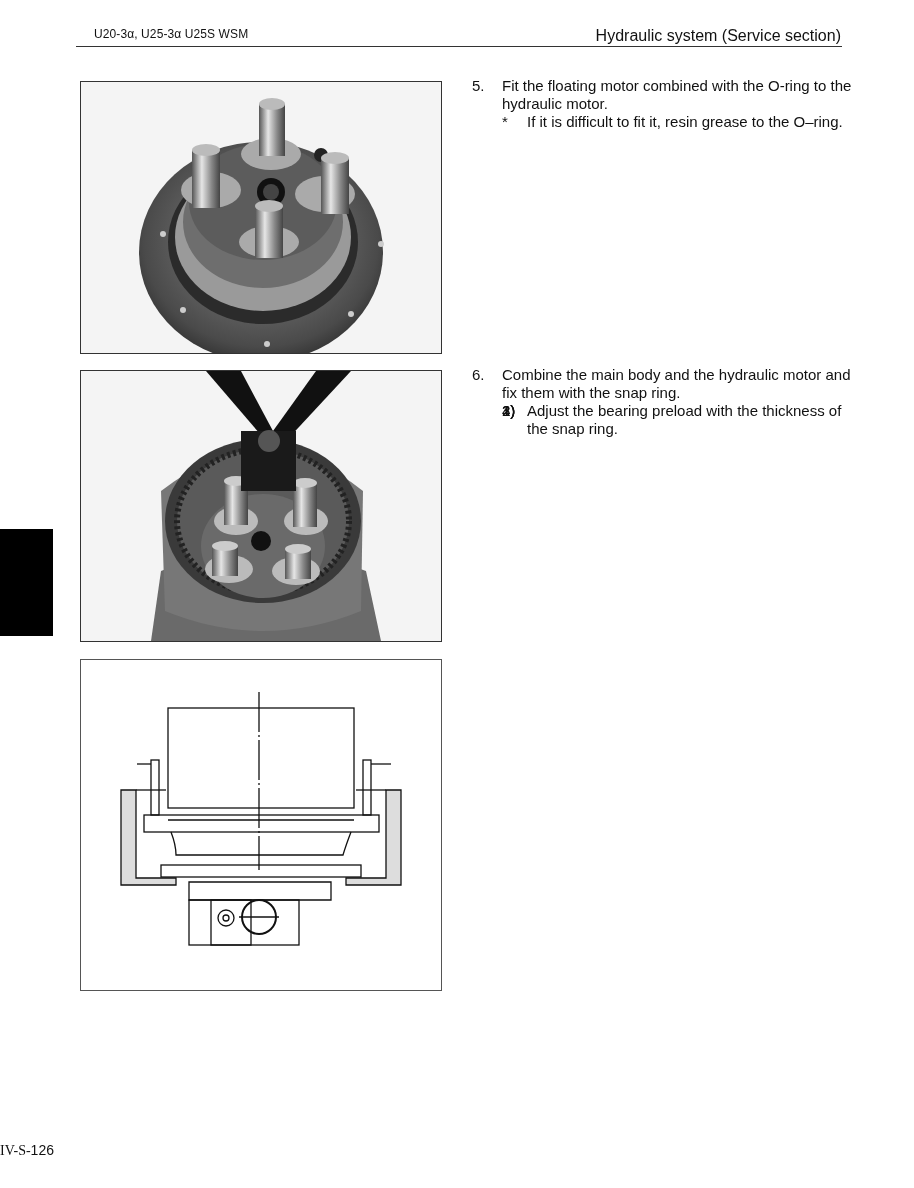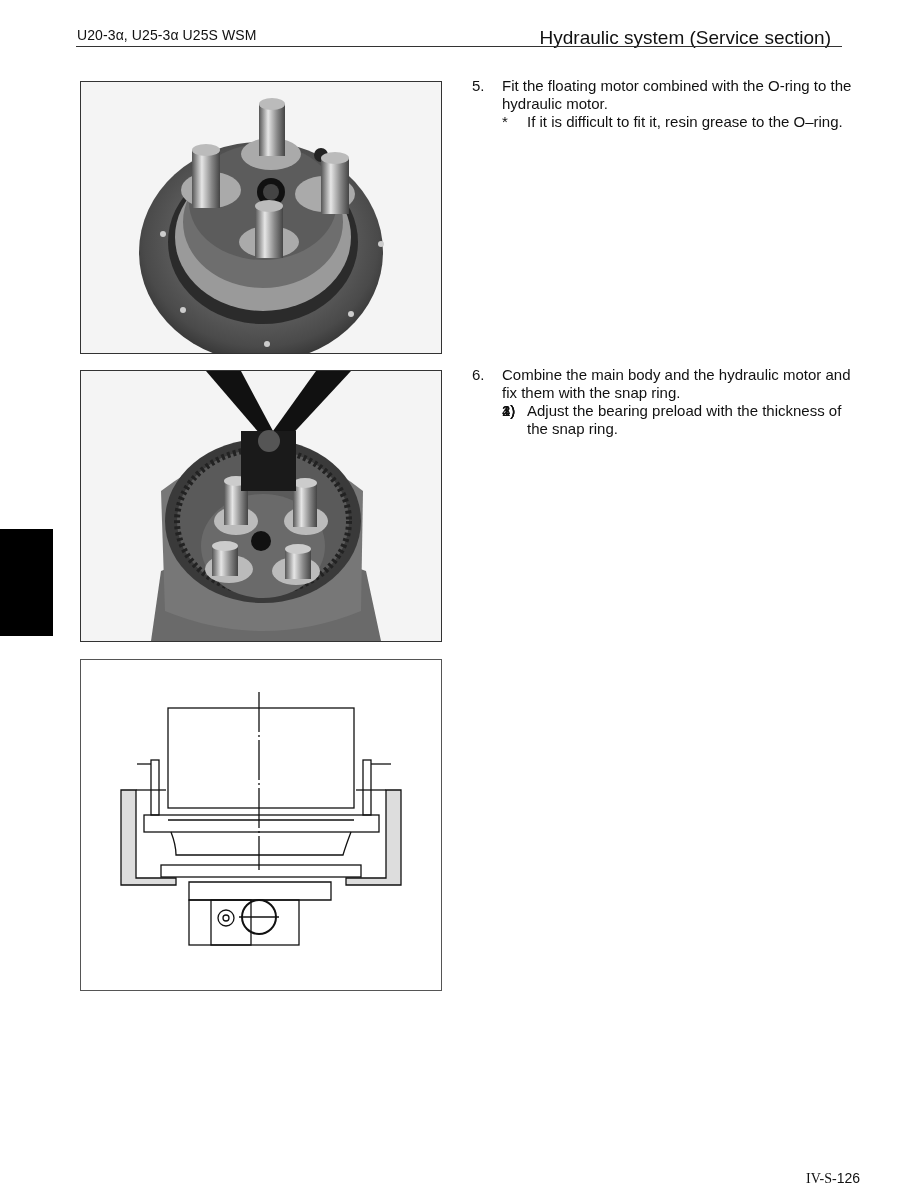--- a/index.html
+++ b/index.html
@@ -1,35 +1,35 @@
 <!DOCTYPE html>
 <html><head>
 <meta charset="utf-8">
 <style>
   html, body { margin:0; padding:0; background:#ffffff; }
   body { width:914px; height:1188px; position:relative; overflow:hidden;
          font-family:"Liberation Sans", "DejaVu Sans", sans-serif; color:#111; }
-  .hdr-left { position:absolute; left:77px; top:27px; font-size:14px; letter-spacing:0.1px; }
-  .hdr-right { position:absolute; right:83px; top:27px; font-size:19px; }
+  .hdr-left { position:absolute; left:94px; top:27px; font-size:12px; letter-spacing:0.1px; }
+  .hdr-right { position:absolute; right:73px; top:27px; font-size:16px; }
   .hdr-rule { position:absolute; left:76px; top:46px; width:766px; height:1px; background:#333; }
   .side-tab { position:absolute; left:0; top:529px; width:53px; height:107px; background:#000; }
   .frame { position:absolute; left:80px; width:360px; border:1px solid #333; background:#fff; overflow:hidden; }
   .f1 { top:81px; height:271px; }
   .f2 { top:370px; height:270px; }
   .f3 { top:659px; height:330px; border-color:#555; }
   .frame svg { display:block; width:100%; height:100%; }
   .text-block { position:absolute; left:472px; width:380px; font-size:15px; line-height:18px; }
   .t1 { top:77px; }
   .t2 { top:366px; }
   .step { position:relative; padding-left:30px; }
   .step .num { position:absolute; left:0; top:0; }
   .sub { position:relative; padding-left:25px; }
   .sub .num { position:absolute; left:0; top:0; }
-  .footer { position:absolute; left:0; width:860px; top:1142px; text-align:right; font-size:14px;
-            font-family:"Liberation Serif", "DejaVu Serif", serif;margin-top:28px; }
+  .footer { position:absolute; left:0; width:860px; top:1142px; text-align:left; font-size:14px;
+            font-family:"Liberation Serif", "DejaVu Serif", serif; }
   .footer .num { font-family:"Liberation Sans", sans-serif; }
 </style>
 </head>
 <body>
 
 <div class="hdr-left">U20-3α, U25-3α U25S WSM</div>
 <div class="hdr-right">Hydraulic system (Service section)</div>
 <div class="hdr-rule"></div>
 
 <div class="side-tab"></div>

